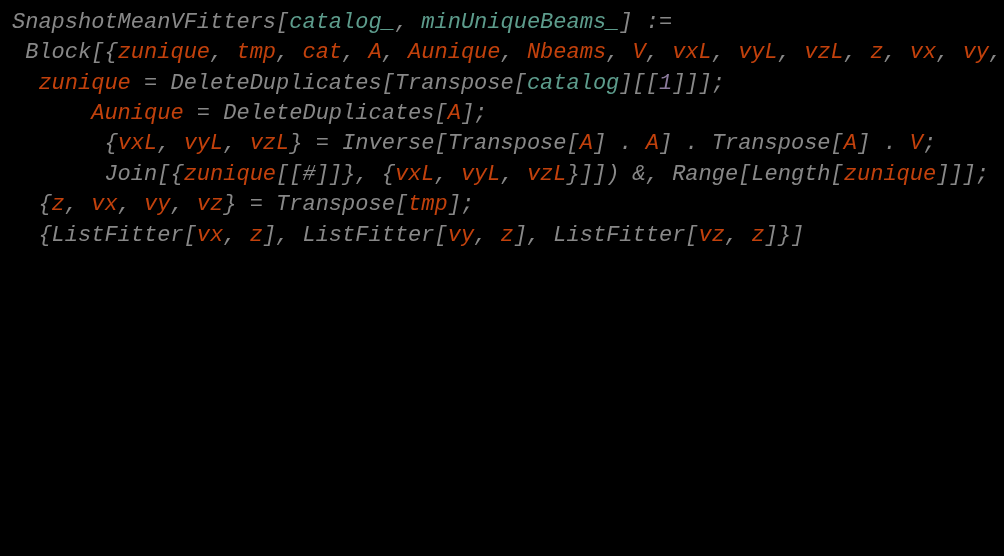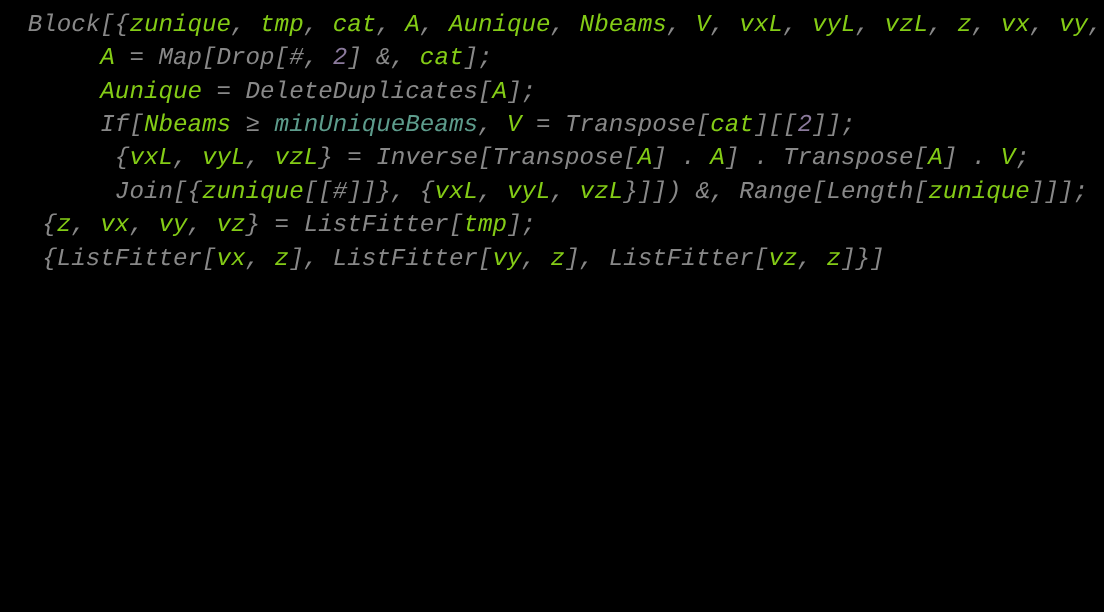--- a/index.html
+++ b/index.html
@@ -10,29 +10,29 @@
       font-family: "Courier New", monospace;
       font-size: 22px;
       font-style: italic;
       padding: 8px 12px;
       overflow: hidden;
       color: #888;
       line-height: 1.38;
     }
     .line { white-space: pre; }
     .g { color: #888; }       
-    .teal { color: #84cc16; } 
+    .teal { color: #c2410c; } 
     .arg { color: #5d9c8c; }  
     .num { color: #8b7a9c; }
   </style>
 </head>
 <body>
 
 <div class="code">
+<div class="line"><span class="g">SnapshotMeanVFitters[</span><span class="arg">catalog_</span><span class="g">, </span><span class="arg">minUniqueBeams_</span><span class="g">] :=</span></div>
 <div class="line"><span class="g"> Block[{</span><span class="teal">zunique</span><span class="g">, </span><span class="teal">tmp</span><span class="g">, </span><span class="teal">cat</span><span class="g">, </span><span class="teal">A</span><span class="g">, </span><span class="teal">Aunique</span><span class="g">, </span><span class="teal">Nbeams</span><span class="g">, </span><span class="teal">V</span><span class="g">, </span><span class="teal">vxL</span><span class="g">, </span><span class="teal">vyL</span><span class="g">, </span><span class="teal">vzL</span><span class="g">, </span><span class="teal">z</span><span class="g">, </span><span class="teal">vx</span><span class="g">, </span><span class="teal">vy</span><span class="g">, </span></div>
-<div class="line"><span class="g">      </span><span class="teal">A</span><span class="g"> = Map[Drop[#, </span><span class="num">2</span><span class="g">] &amp;, </span><span class="teal">cat</span><span class="g">];</span></div>
+<div class="line"><span class="g">  </span><span class="teal">zunique</span><span class="g"> = DeleteDuplicates[Transpose[</span><span class="arg">catalog</span><span class="g">][[</span><span class="num">1</span><span class="g">]]];</span></div>
 <div class="line"><span class="g">      </span><span class="teal">Aunique</span><span class="g"> = DeleteDuplicates[</span><span class="teal">A</span><span class="g">];</span></div>
-<div class="line"><span class="g">      If[</span><span class="teal">Nbeams</span><span class="g"> ≥ </span><span class="arg">minUniqueBeams</span><span class="g">, </span><span class="teal">V</span><span class="g"> = Transpose[</span><span class="teal">cat</span><span class="g">][[</span><span class="num">2</span><span class="g">]];</span></div>
 <div class="line"><span class="g">       {</span><span class="teal">vxL</span><span class="g">, </span><span class="teal">vyL</span><span class="g">, </span><span class="teal">vzL</span><span class="g">} = Inverse[Transpose[</span><span class="teal">A</span><span class="g">] . </span><span class="teal">A</span><span class="g">] . Transpose[</span><span class="teal">A</span><span class="g">] . </span><span class="teal">V</span><span class="g">;</span></div>
 <div class="line"><span class="g">       Join[{</span><span class="teal">zunique</span><span class="g">[[#]]}, {</span><span class="teal">vxL</span><span class="g">, </span><span class="teal">vyL</span><span class="g">, </span><span class="teal">vzL</span><span class="g">}]]) &amp;, Range[Length[</span><span class="teal">zunique</span><span class="g">]]];</span></div>
-<div class="line"><span class="g">  {</span><span class="teal">z</span><span class="g">, </span><span class="teal">vx</span><span class="g">, </span><span class="teal">vy</span><span class="g">, </span><span class="teal">vz</span><span class="g">} = ListFitter[</span><span class="teal">tmp</span><span class="g">];</span></div>
+<div class="line"><span class="g">  {</span><span class="teal">z</span><span class="g">, </span><span class="teal">vx</span><span class="g">, </span><span class="teal">vy</span><span class="g">, </span><span class="teal">vz</span><span class="g">} = Transpose[</span><span class="teal">tmp</span><span class="g">];</span></div>
 <div class="line"><span class="g">  {ListFitter[</span><span class="teal">vx</span><span class="g">, </span><span class="teal">z</span><span class="g">], ListFitter[</span><span class="teal">vy</span><span class="g">, </span><span class="teal">z</span><span class="g">], ListFitter[</span><span class="teal">vz</span><span class="g">, </span><span class="teal">z</span><span class="g">]}]</span></div>
 </div>
 
 </body></html>

